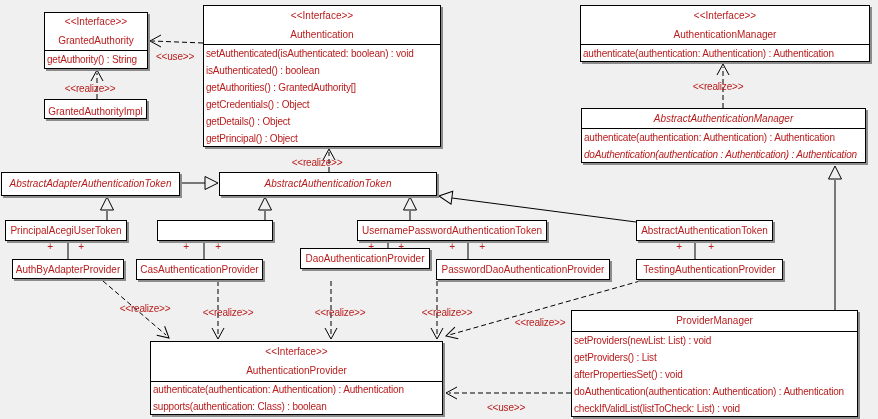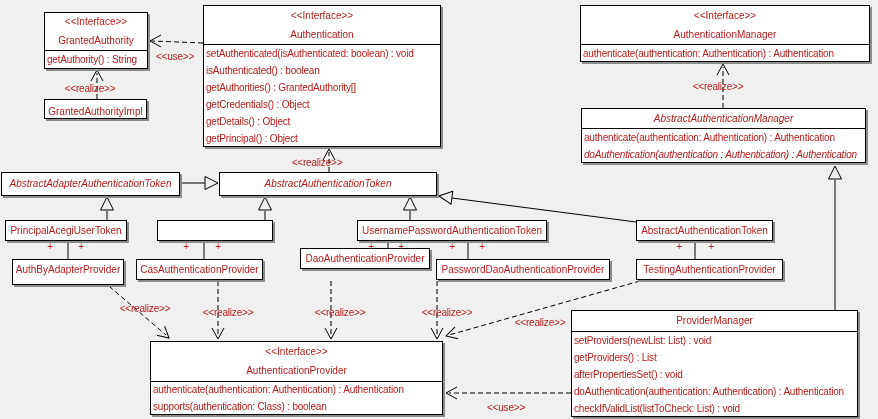--- a/index.html
+++ b/index.html
@@ -141,21 +141,21 @@
     <div class="uml-box" style="left: 357px; top: 220px; width: 190px; height: 21px;">
       <div class="uml-header" style="height: 19px;">
         <div>UsernamePasswordAuthenticationToken</div>
       </div>
     </div>
     <div class="uml-box" style="left: 636px; top: 220px; width: 137px; height: 21px;">
       <div class="uml-header" style="height: 19px;">
         <div>AbstractAuthenticationToken</div>
       </div>
     </div>
-    <div class="uml-box" style="left: 12px; top: 259px; width: 112px; height: 26px;">
+    <div class="uml-box" style="left: 12px; top: 259px; width: 112px; height: 20px;">
       <div class="uml-header" style="height: 19px;">
         <div>AuthByAdapterProvider</div>
       </div>
     </div>
     <div class="uml-box" style="left: 136px; top: 259px; width: 127px; height: 21px;">
       <div class="uml-header" style="height: 19px;">
         <div>CasAuthenticationProvider</div>
       </div>
     </div>
     <div class="uml-box" style="left: 300px; top: 248px; width: 130px; height: 21px;">

